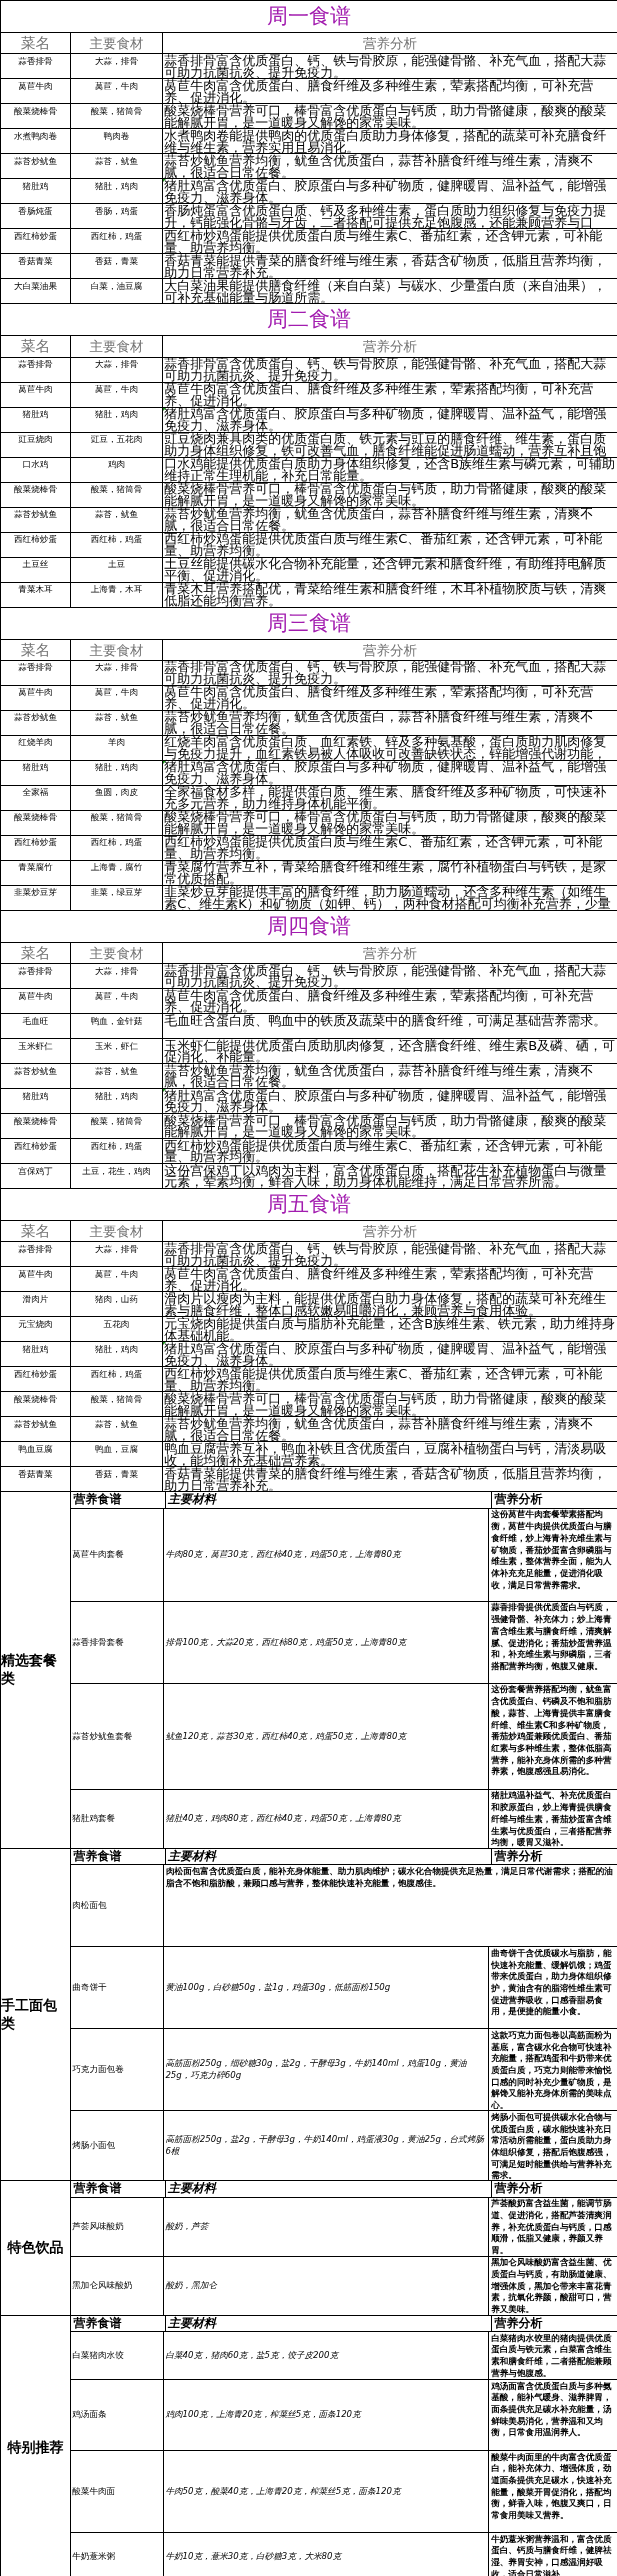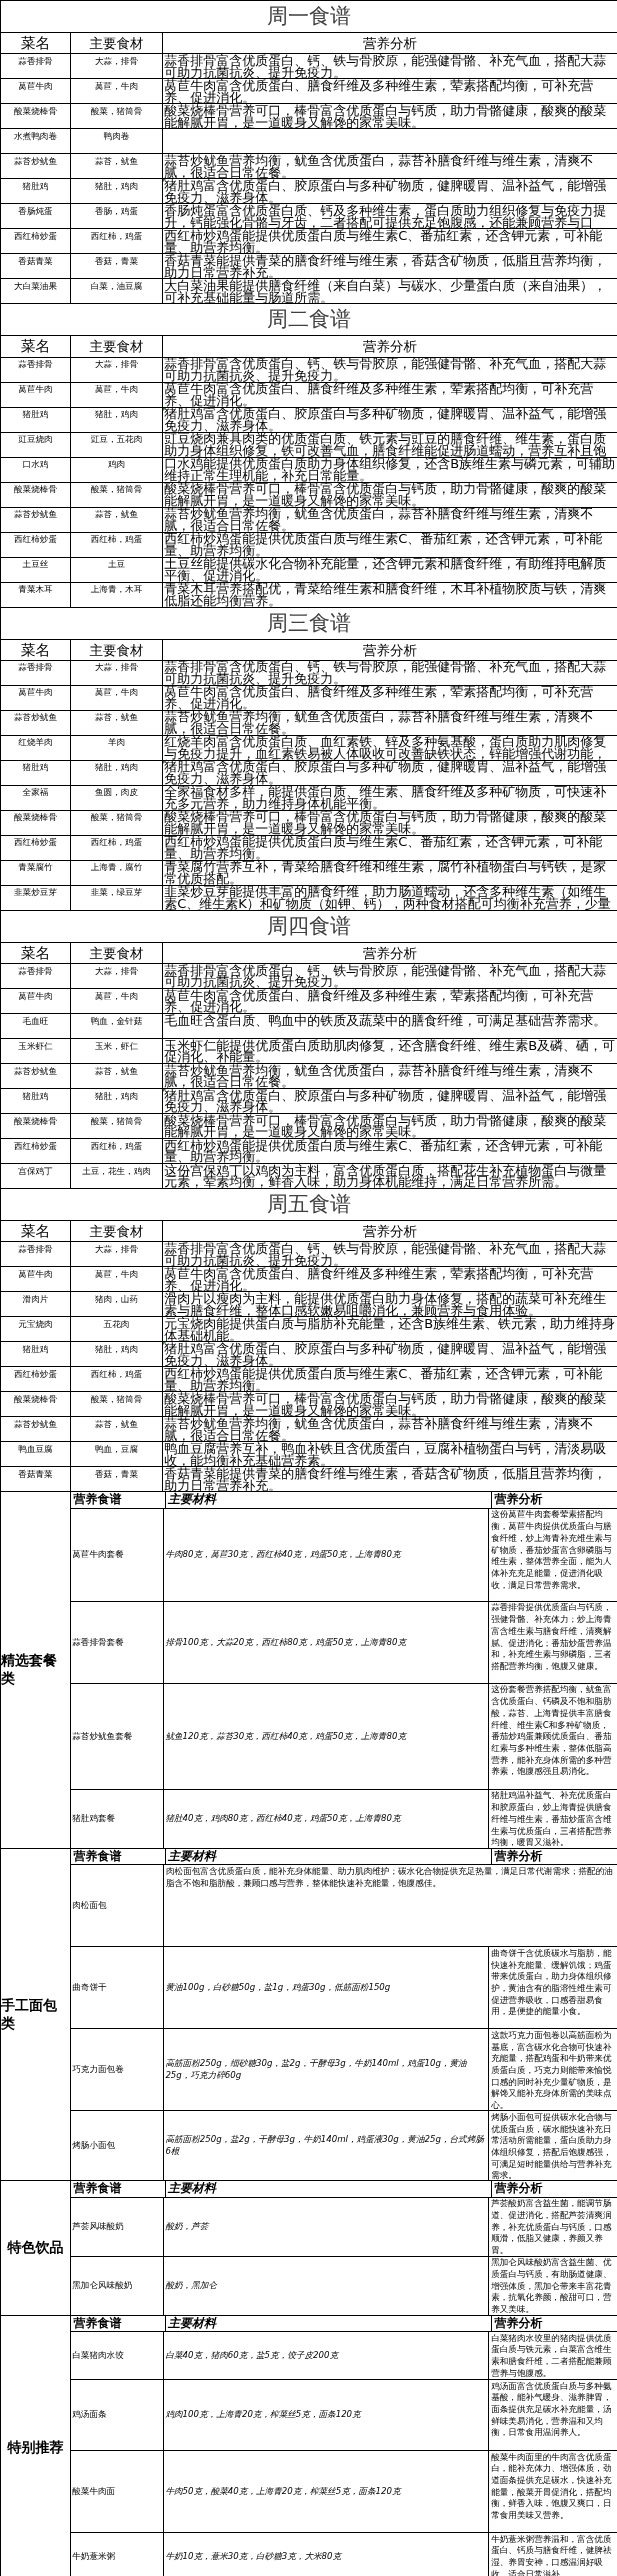--- a/index.html
+++ b/index.html
@@ -1,44 +1,44 @@
 <!DOCTYPE html>
 <html style="font-size:9.8px"><head>
 <meta charset="utf-8">
 <style>
   html, body { margin:0; padding:0; background:#ffffff; }
   body { width:618px; font-family:"DejaVu Sans", sans-serif; color:#000; }
   .sheet { width:617px; border-left:0.6px solid #000; border-top:0.6px solid #000; }
   .day-title { height:31px; border-right:0.6px solid #000; border-bottom:0.6px solid #000;
-    text-align:center; font-family:"DejaVu Serif", serif; font-size:21px; line-height:31px; color:#404040; }
+    text-align:center; font-family:"DejaVu Serif", serif; font-size:21px; line-height:31px; color:#a21caf; }
   .week-head, .week-row { display:flex; border-bottom:0.6px solid #000; }
   .week-head { height:20.3px; }
   .week-row { height:24px; }
   .c1 { width:69px; border-right:0.6px solid #000; flex:none; }
   .c2 { width:91px; border-right:0.6px solid #000; flex:none; }
   .c3 { flex:1; border-right:0.6px solid #000; }
-  .week-head > div { font-family:"DejaVu Serif", serif; font-size:13.5px; text-align:center; line-height:20.3px; color:#000000; }
+  .week-head > div { font-family:"DejaVu Serif", serif; font-size:13.5px; text-align:center; line-height:20.3px; color:#737373; }
   .week-head .c1 { font-size:14.8px; }
   .week-row .c1, .week-row .c2 { text-align:center; font-size:8.6px; line-height:12.3px; padding-top:0.6px; }
   .week-row .c3 { font-size:13px; line-height:11.7px; padding:0.6px 1.2px 0 1.2px; overflow:hidden; }
   .week-row .c3.marked { position:relative; }
   .week-row .c3.marked::before { content:""; position:absolute; left:0; top:0; width:0; height:0;
     border-top:3.1px solid #1a8f1a; border-right:3.1px solid transparent; }
 
   .cat { display:flex; border-bottom:0.6px solid #000; }
   .cat-label { width:69px; border-right:0.6px solid #000; flex:none; display:flex; align-items:center;
     justify-content:center; font-family:Liberation Sans, sans-serif; font-weight:bold; font-size:14px; }
   .cat-body { flex:1; }
   .sub-head, .sub-row { display:flex; }
   .sub-head { height:15.4px; border-bottom:0.6px solid #000; }
   .sub-row { border-bottom:0.6px solid #000; }
   .sub-row:last-child { border-bottom:none; }
   .s1 { width:91px; border-right:0.6px solid #000; flex:none; }
   .s2 { width:323px; border-right:0.6px solid #000; flex:none;font-style:italic; }
-  .s3 { flex:1; border-right:0.6px solid #000; }
+  .s3 { flex:1; border-right:0.6px solid #000;font-weight:bold; }
   .sub-head > div { font-family:"DejaVu Serif", serif; font-weight:bold; font-size:12px; line-height:15.4px; padding-left:2.5px; }
   .sub-row .s1, .sub-row .s2 { display:flex; align-items:center; font-size:8.6px; line-height:11.7px; padding-left:1.2px; }
   .sub-row .s3 { font-size:8.6px; line-height:11.7px; padding:0.6px 1.2px 0 1.8px; overflow:hidden; }
 </style>
 </head>
 <body>
 
 <div class="sheet" id="sheet">
     <div class="day-title">周一食谱</div>
     <div class="week-head">
@@ -57,20 +57,21 @@
       <div class="c3">莴苣牛肉富含优质蛋白、膳食纤维及多种维生素，荤素搭配均衡，可补充营养、促进消化。</div>
     </div>
     <div class="week-row">
       <div class="c1">酸菜烧棒骨</div>
       <div class="c2">酸菜，猪筒骨</div>
       <div class="c3">酸菜烧棒骨营养可口，棒骨富含优质蛋白与钙质，助力骨骼健康，酸爽的酸菜能解腻开胃，是一道暖身又解馋的家常美味。</div>
     </div>
     <div class="week-row">
       <div class="c1">水煮鸭肉卷</div>
       <div class="c2">鸭肉卷</div>
+      <div class="c3">水煮鸭肉卷能提供鸭肉的优质蛋白质助力身体修复，搭配的蔬菜可补充膳食纤维与维生素，营养实用且易消化。</div>
     </div>
     <div class="week-row">
       <div class="c1">蒜苔炒鱿鱼</div>
       <div class="c2">蒜苔，鱿鱼</div>
       <div class="c3">蒜苔炒鱿鱼营养均衡，鱿鱼含优质蛋白，蒜苔补膳食纤维与维生素，清爽不腻，很适合日常佐餐。</div>
     </div>
     <div class="week-row">
       <div class="c1">猪肚鸡</div>
       <div class="c2">猪肚，鸡肉</div>
       <div class="c3 marked">猪肚鸡富含优质蛋白、胶原蛋白与多种矿物质，健脾暖胃、温补益气，能增强免疫力、滋养身体。</div>

